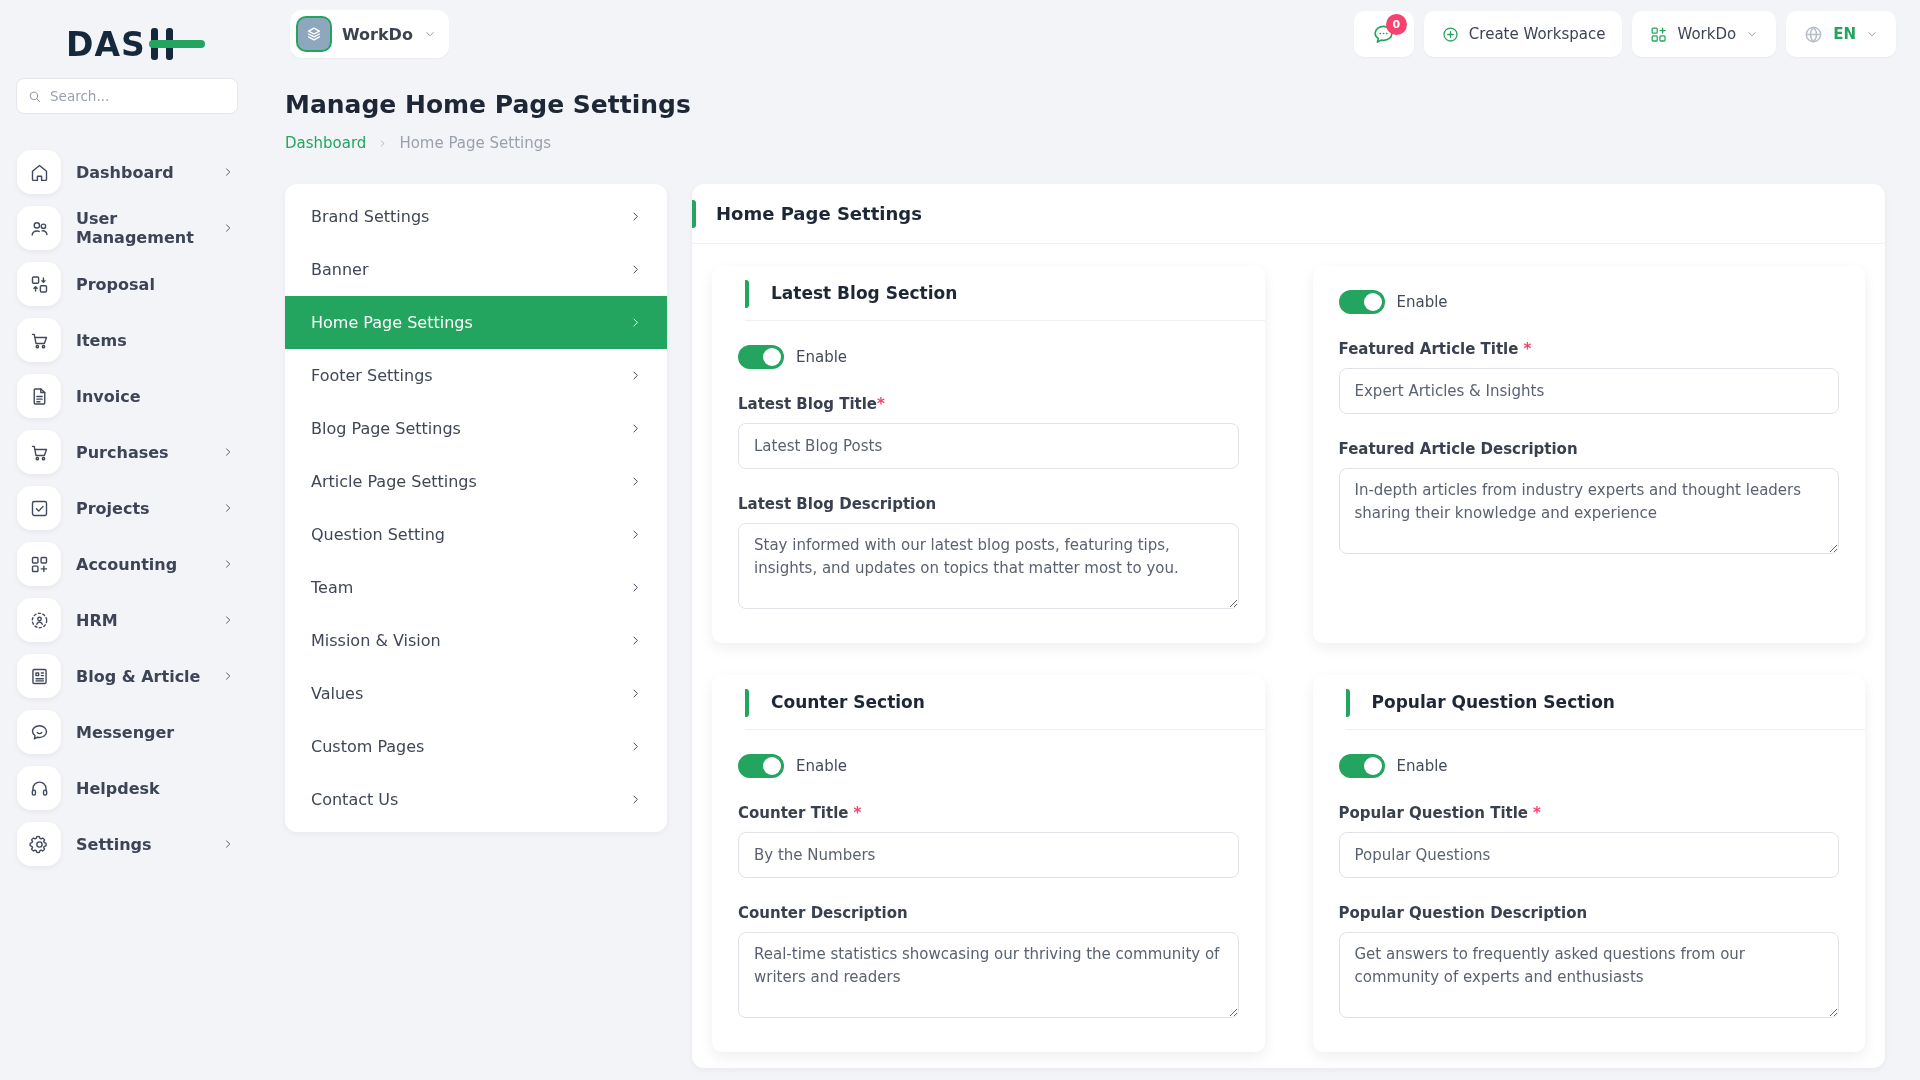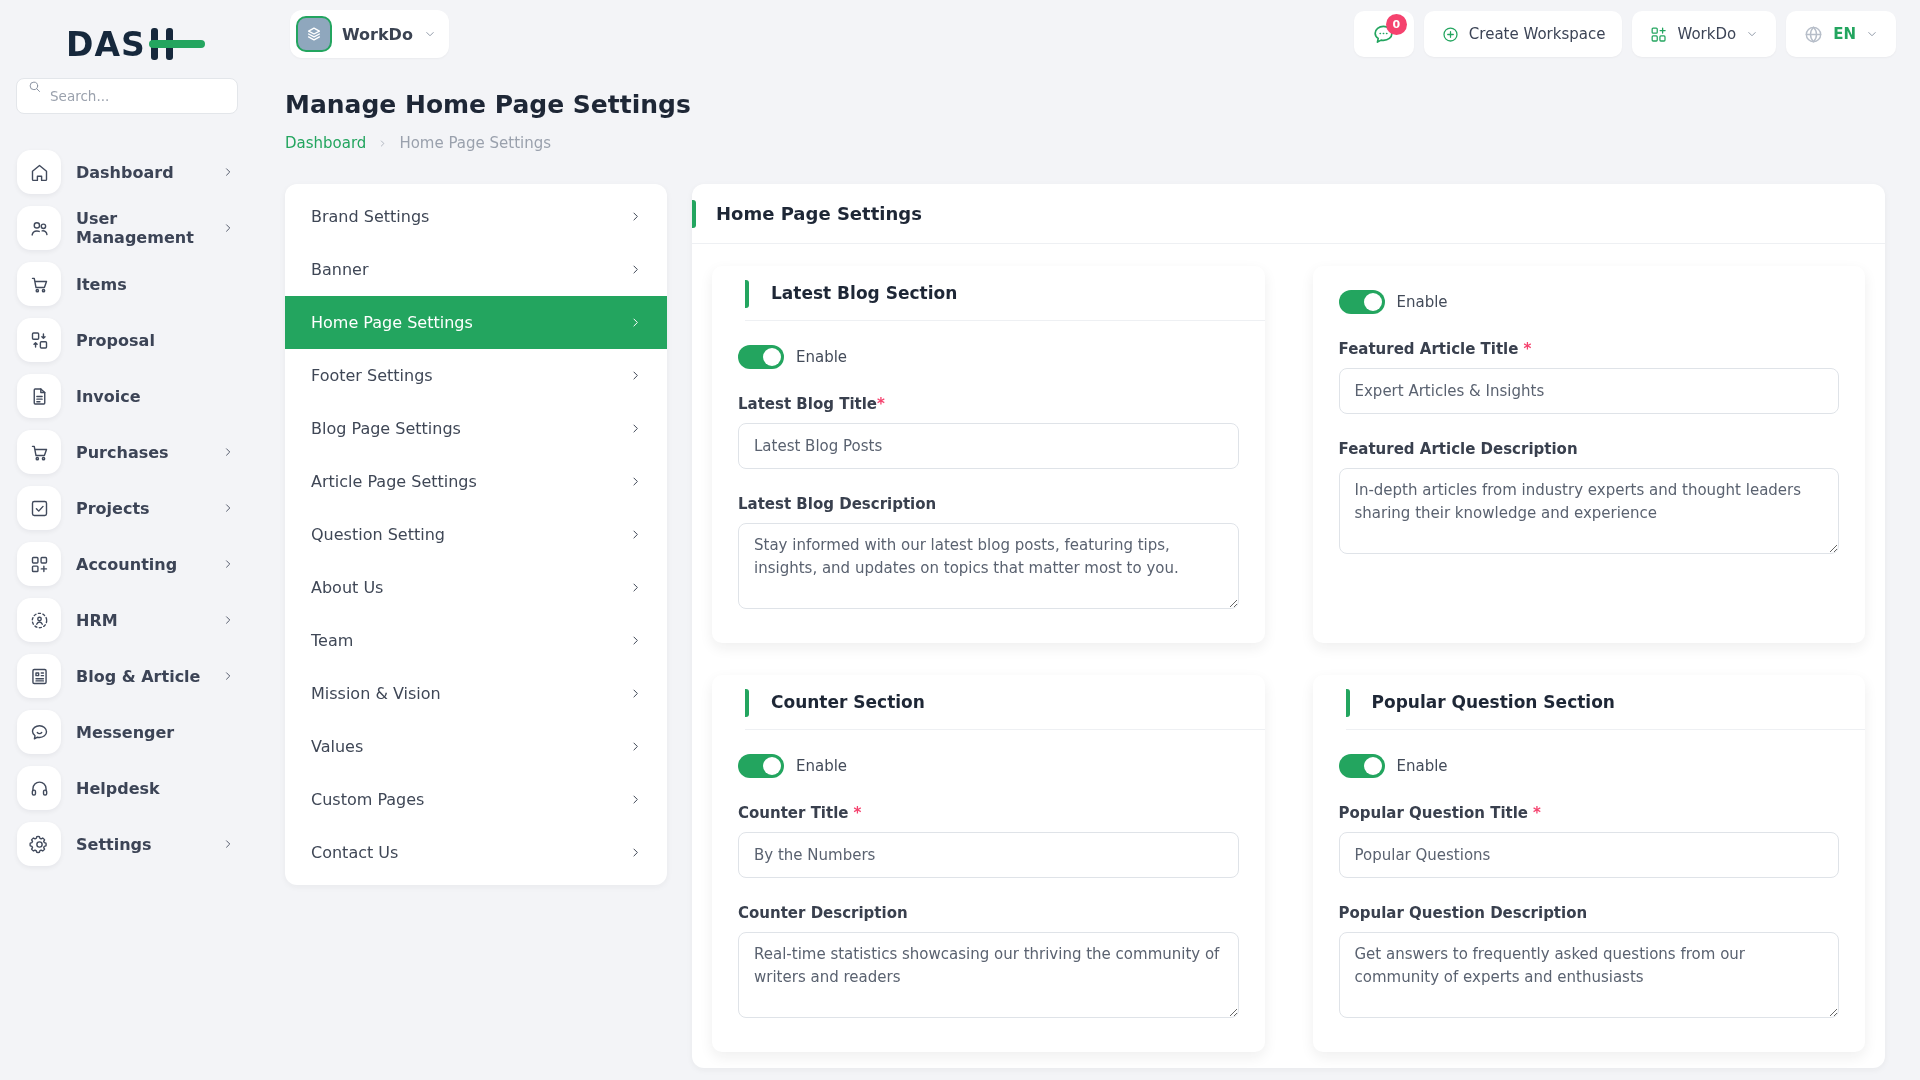--- a/index.html
+++ b/index.html
@@ -14,21 +14,21 @@
   .icon svg{width:100%;height:100%;fill:none;stroke:currentColor;stroke-width:1.6;stroke-linecap:round;stroke-linejoin:round;}
 
   
   .sidebar{position:absolute;left:0;top:0;width:255px;height:1080px;}
   .logo{position:absolute;left:66px;top:24px;display:flex;align-items:center;height:40px;}
   .logo-text{font-size:33px;font-weight:800;color:var(--navy);letter-spacing:1px;line-height:1;}
   .logo-h{position:relative;display:inline-block;width:56px;height:32px;margin-left:3px;}
   .logo-h .v{position:absolute;top:0;width:7px;height:32px;background:var(--navy);border-radius:3px;}
   .logo-h .v1{left:2px;} .logo-h .v2{left:17px;}
   .logo-h .hb{position:absolute;left:0;top:12px;width:56px;height:8px;background:var(--green);border-radius:4px;}
-  .search-box{position:absolute;left:16px;top:78px;width:222px;height:36px;background:#fff;border:1px solid #e3e6ea;border-radius:8px;display:flex;padding:0 10px;gap:8px;}
+  .search-box{position:absolute;left:16px;top:78px;width:222px;height:36px;background:#fff;border:1px solid #e3e6ea;border-radius:8px;display:flex;align-items:center;padding:0 10px;gap:8px;}
   .search-box .icon{width:15px;height:15px;color:#8a93a2;}
   .search-input{border:none;outline:none;background:transparent;font-size:13.5px;color:#57606e;width:100%;}
   .search-input::placeholder{color:#9aa1ad;}
   .side-nav{position:absolute;left:0;top:144px;width:255px;}
   .nav-row{display:flex;align-items:center;height:56px;padding-left:17px;cursor:pointer;}
   .nav-icon{width:44px;height:44px;background:#fff;border-radius:14px;box-shadow:0 2px 5px rgba(20,25,35,.06);color:#414a5c;display:flex;align-items:center;justify-content:center;}
   .nav-icon svg{width:21px;height:21px;}
   .nav-label{margin-left:15px;font-size:16px;font-weight:600;color:#3c4456;}
   .nav-chev{margin-left:auto;margin-right:20px;width:14px;height:14px;color:#4a5263;}
 
@@ -131,37 +131,37 @@
     <span class="nav-label">User Management</span>
     <span class="nav-chev icon">
           <svg viewBox="0 0 24 24">
             <path d="M9.5 6.5 15 12l-5.5 5.5"></path>
           </svg>
         </span>
   </div>
   <div class="nav-row">
     <span class="nav-icon icon">
           <svg viewBox="0 0 24 24">
+            <rect x="4" y="3.5" width="7" height="7" rx="1.2"></rect>
+            <rect x="13" y="13.5" width="7" height="7" rx="1.2"></rect>
+            <path d="M16.5 4.5v5m-1.8-1.8 1.8 1.8 1.8-1.8M7.5 19.5v-5m-1.8 1.8 1.8-1.8 1.8 1.8"></path>
+          </svg>
+        </span>
+    <span class="nav-label">Proposal</span>
+
+  </div>
+  <div class="nav-row">
+    <span class="nav-icon icon">
+          <svg viewBox="0 0 24 24">
             <circle cx="9.5" cy="19" r="1.3"></circle>
             <circle cx="16.6" cy="19" r="1.3"></circle>
             <path d="M4 5h2l2 10.5h9.6L20 8.5H6.6"></path>
           </svg>
         </span>
     <span class="nav-label">Items</span>
-
-  </div>
-  <div class="nav-row">
-    <span class="nav-icon icon">
-          <svg viewBox="0 0 24 24">
-            <rect x="4" y="3.5" width="7" height="7" rx="1.2"></rect>
-            <rect x="13" y="13.5" width="7" height="7" rx="1.2"></rect>
-            <path d="M16.5 4.5v5m-1.8-1.8 1.8 1.8 1.8-1.8M7.5 19.5v-5m-1.8 1.8 1.8-1.8 1.8 1.8"></path>
-          </svg>
-        </span>
-    <span class="nav-label">Proposal</span>
 
   </div>
   <div class="nav-row">
     <span class="nav-icon icon">
           <svg viewBox="0 0 24 24">
             <path d="M7 3.5h6.5L18 7.5v12a1 1 0 0 1-1 1H7a1 1 0 0 1-1-1v-15a1 1 0 0 1 1-1Z"></path>
             <path d="M13.5 3.5v4H18M9 12h6M9 15h6M9 18h3.5"></path>
           </svg>
         </span>
     <span class="nav-label">Invoice</span>
@@ -403,28 +403,20 @@
   <div class="menu-item">
     <span>Article Page Settings</span>
     <span class="icon">
         <svg viewBox="0 0 24 24">
           <path d="M9.5 6.5 15 12l-5.5 5.5"></path>
         </svg>
       </span>
   </div>
   <div class="menu-item">
     <span>Question Setting</span>
-    <span class="icon">
-        <svg viewBox="0 0 24 24">
-          <path d="M9.5 6.5 15 12l-5.5 5.5"></path>
-        </svg>
-      </span>
-  </div>
-  <div class="menu-item">
-    <span>About Us</span>
     <span class="icon">
         <svg viewBox="0 0 24 24">
           <path d="M9.5 6.5 15 12l-5.5 5.5"></path>
         </svg>
       </span>
   </div>
   <div class="menu-item">
     <span>Team</span>
     <span class="icon">
         <svg viewBox="0 0 24 24">

